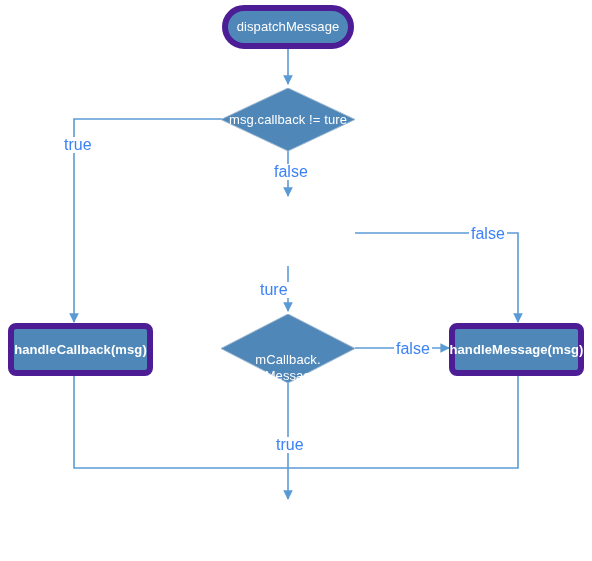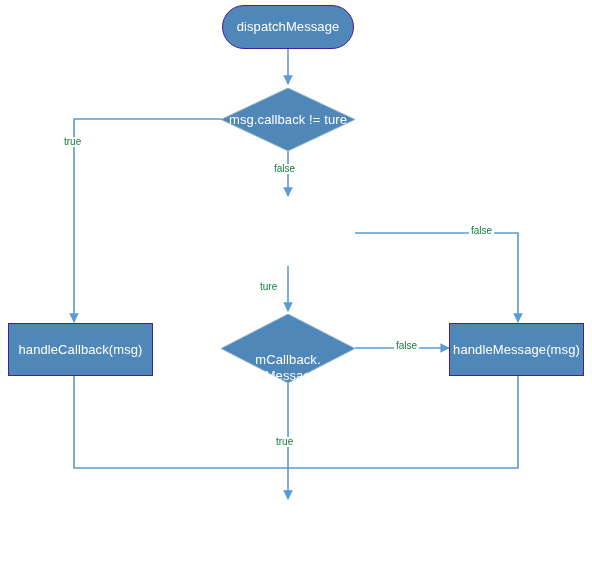--- a/index.html
+++ b/index.html
@@ -21,35 +21,36 @@
     position: absolute;
     left: 0;
     top: 0;
     width: 592px;
     height: 561px;
   }
   .node {
     position: absolute;
     box-sizing: border-box;
     background: #4f87b8;
-    border: 1px solid #4c1d95;
+    border: 6px solid #4c1d95;
     color: #ffffff;
     display: flex;
     align-items: center;
     justify-content: center;
     text-align: center;
     line-height: 1.18;
     font-size: 13px;
     letter-spacing: 0.1px;
   }
   .node.terminal {
     border-radius: 22px;
   }
   .node.process {
-    border-radius: 0;
+    border-radius: 8px;
+    font-weight: bold;
   }
   .node.decision {
     background: transparent;
     border: none;
   }
   .decision .dia-shape {
     position: absolute;
     left: 0;
     top: 0;
     width: 100%;
@@ -57,22 +58,22 @@
   }
   .decision .dia-label {
     position: relative;
     z-index: 2;
     width: 100%;
     padding: 0 4px;
     box-sizing: border-box;
   }
   .edge-label {
     position: absolute;
-    color: #15803d;
-    font-size: 10px;
+    color: #3b82f6;
+    font-size: 16px;
     background: #ffffff;
     padding: 0 2px;
     white-space: nowrap;
     line-height: 1;
   }
 </style>
 </head>
 <body>
 
 <div id="canvas">

